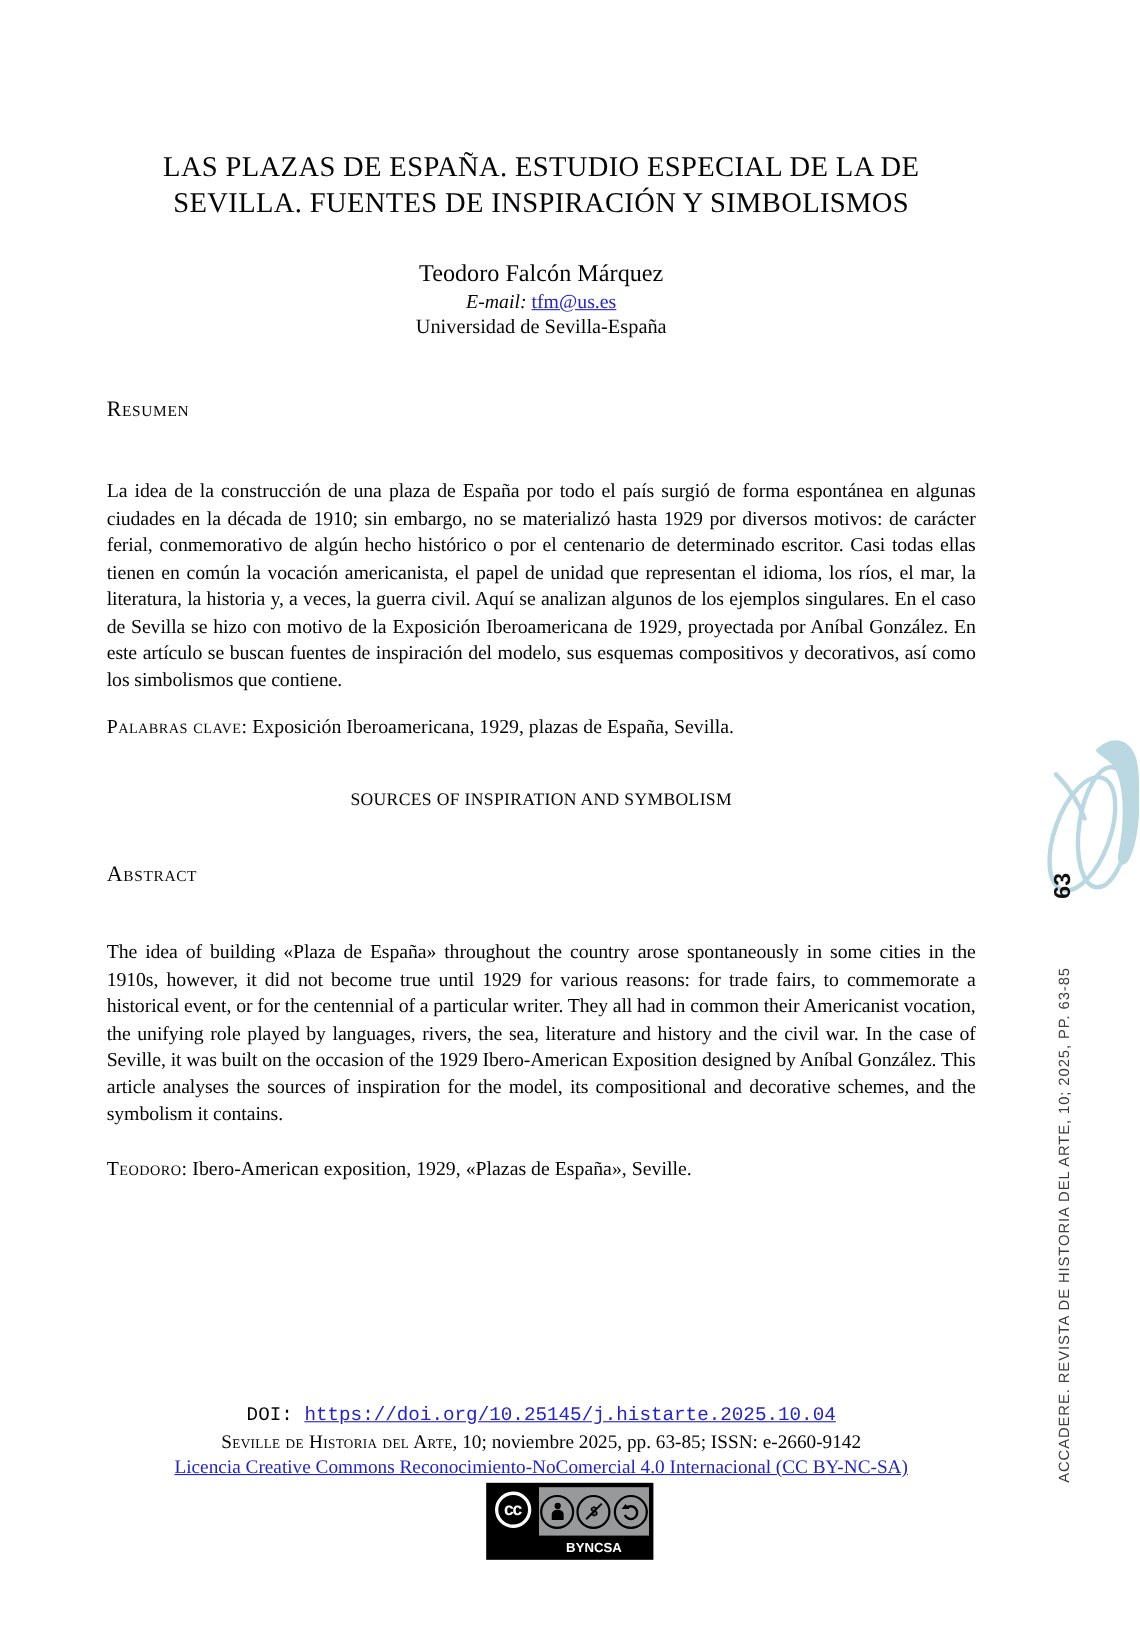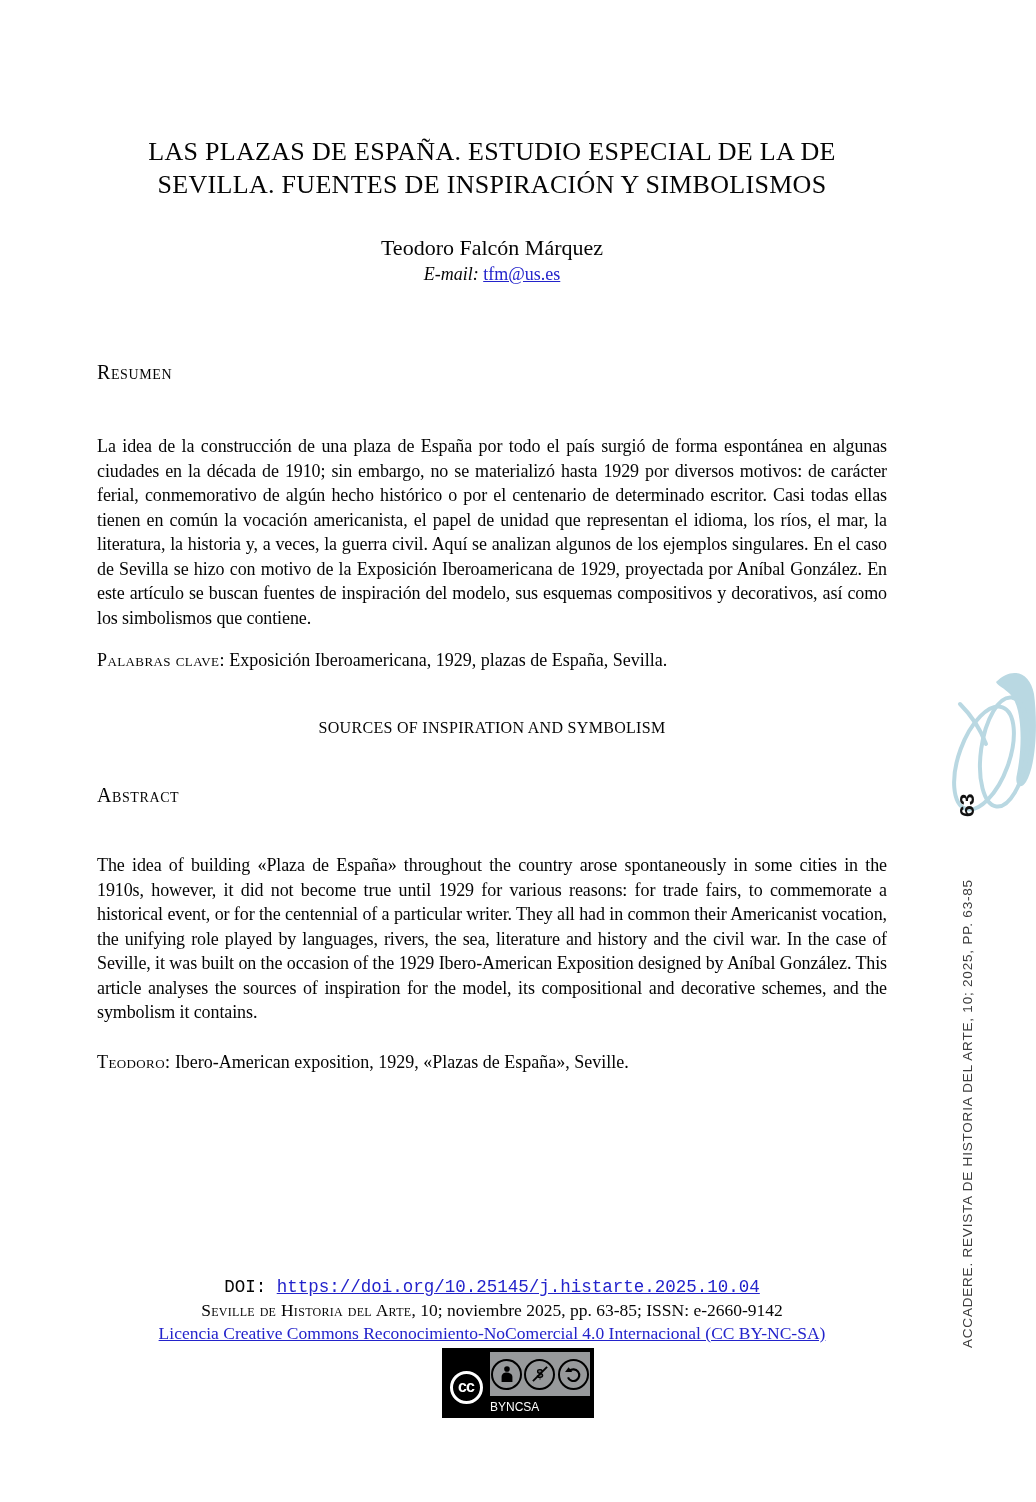--- a/index.html
+++ b/index.html
@@ -101,21 +101,21 @@
     background: #000;
     box-sizing: border-box;
     padding: 4px 4px 0 0;
     display: flex;
     cursor: pointer;
   }
   .cc-left {
     width: 48px;
     display: flex;
     justify-content: center;
-    align-items: center;
+    align-items: flex-start;
     padding-top: 4px;
   }
   .cc-ring {
     width: 33px; height: 33px;
     border: 3px solid #fff;
     border-radius: 50%;
     display: flex; align-items: center; justify-content: center;
     color: #fff;
     font-family: "Liberation Sans", sans-serif;
     font-weight: bold;
@@ -134,25 +134,25 @@
   .cc-icon-circle {
     width: 31px; height: 31px;
     border: 2.5px solid #000;
     border-radius: 50%;
     box-sizing: border-box;
     display: flex; align-items: center; justify-content: center;
   }
   .cc-labels {
     flex: 1;
     display: flex;
-    justify-content: flex-start;
+    justify-content: center;
     align-items: center;
     color: #fff;
     font-family: "Liberation Sans", sans-serif;
-    font-weight: normal;
+    font-weight: bold;
     font-size: 12px;
   }
 
   
   .v-rot {
     position: absolute;
     transform-origin: 0 0;
     transform: rotate(-90deg);
     white-space: nowrap;
     font-family: "Liberation Sans", sans-serif;
@@ -200,20 +200,21 @@
       <span>LAS PLAZAS DE ESPAÑA. ESTUDIO ESPECIAL DE LA DE</span>
       <span>SEVILLA. FUENTES DE INSPIRACIÓN Y SIMBOLISMOS</span>
     </h1>
 
     <div class="abs author-block">
       <div class="author-name">Teodoro Falcón Márquez</div>
       <div class="author-email">
         <span class="email-label">E-mail:</span>
         <a class="link">tfm@us.es</a>
       </div>
+      <div class="author-affiliation">Universidad de Sevilla-España</div>
     </div>
 
     <div class="abs section-heading h-resumen">Resumen</div>
 
     <p class="abs body-par p-resumen">La idea de la construcción de una plaza de España por todo el país surgió de forma espontánea en algunas ciudades en la década de 1910; sin embargo, no se materializó hasta 1929 por diversos motivos: de carácter ferial, conmemorativo de algún hecho histórico o por el centenario de determinado escritor. Casi todas ellas tienen en común la vocación americanista, el papel de unidad que representan el idioma, los ríos, el mar, la literatura, la historia y, a veces, la guerra civil. Aquí se analizan algunos de los ejemplos singulares. En el caso de Sevilla se hizo con motivo de la Exposición Iberoamericana de 1929, proyectada por Aníbal González. En este artículo se buscan fuentes de inspiración del modelo, sus esquemas compositivos y decorativos, así como los simbolismos que contiene.</p>
 
     <div class="abs kw-line l-palabras">
       <span class="kw-label">Palabras clave:</span>
       <span>Exposición Iberoamericana, 1929, plazas de España, Sevilla.</span>
     </div>

